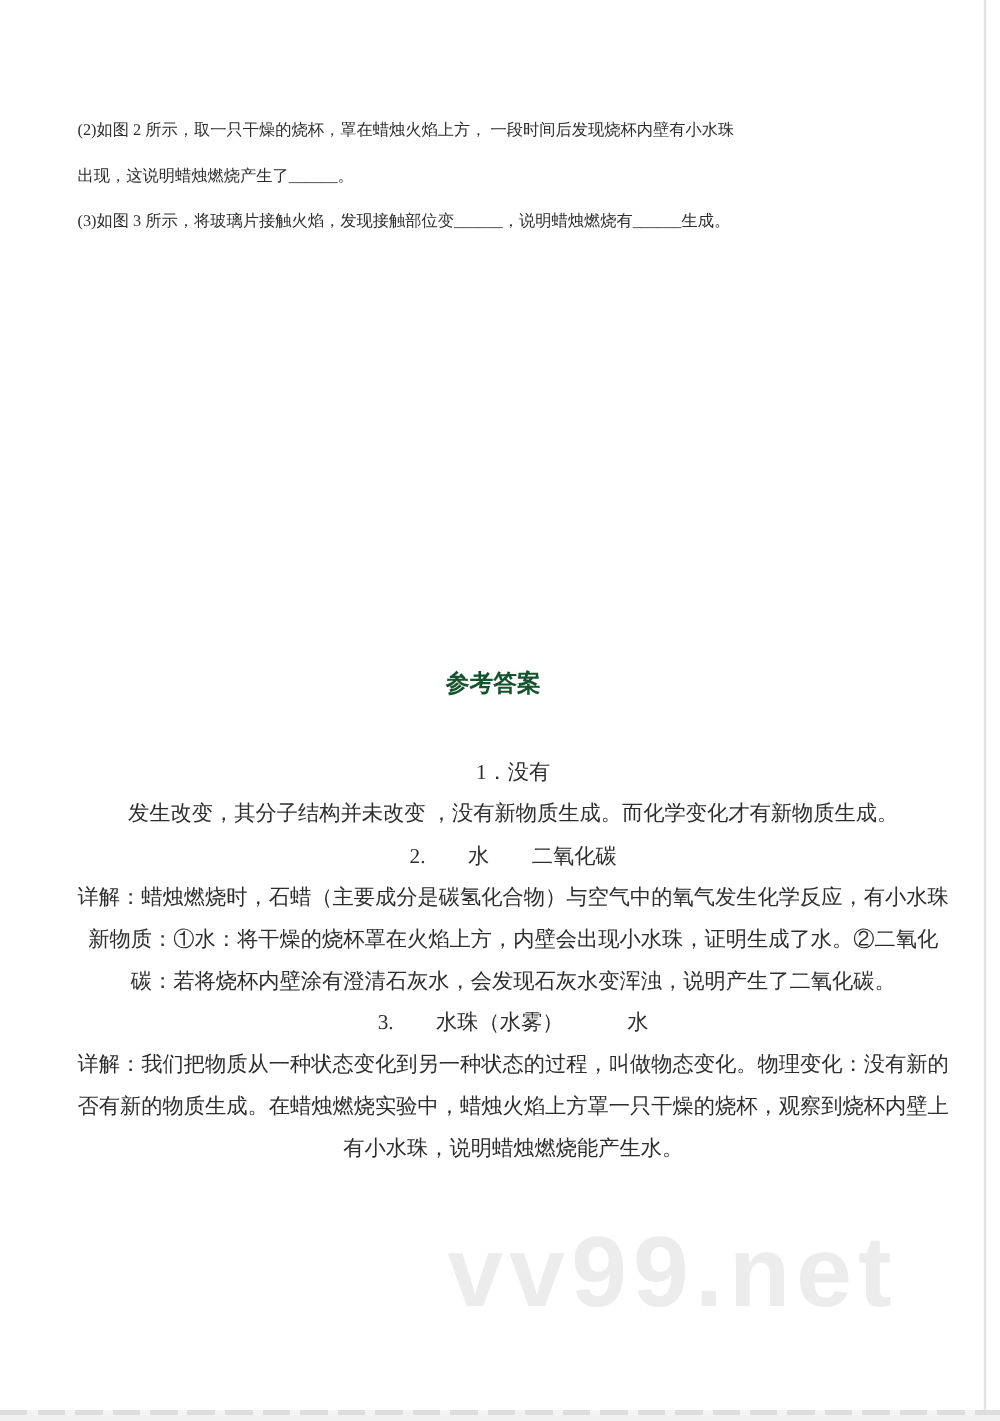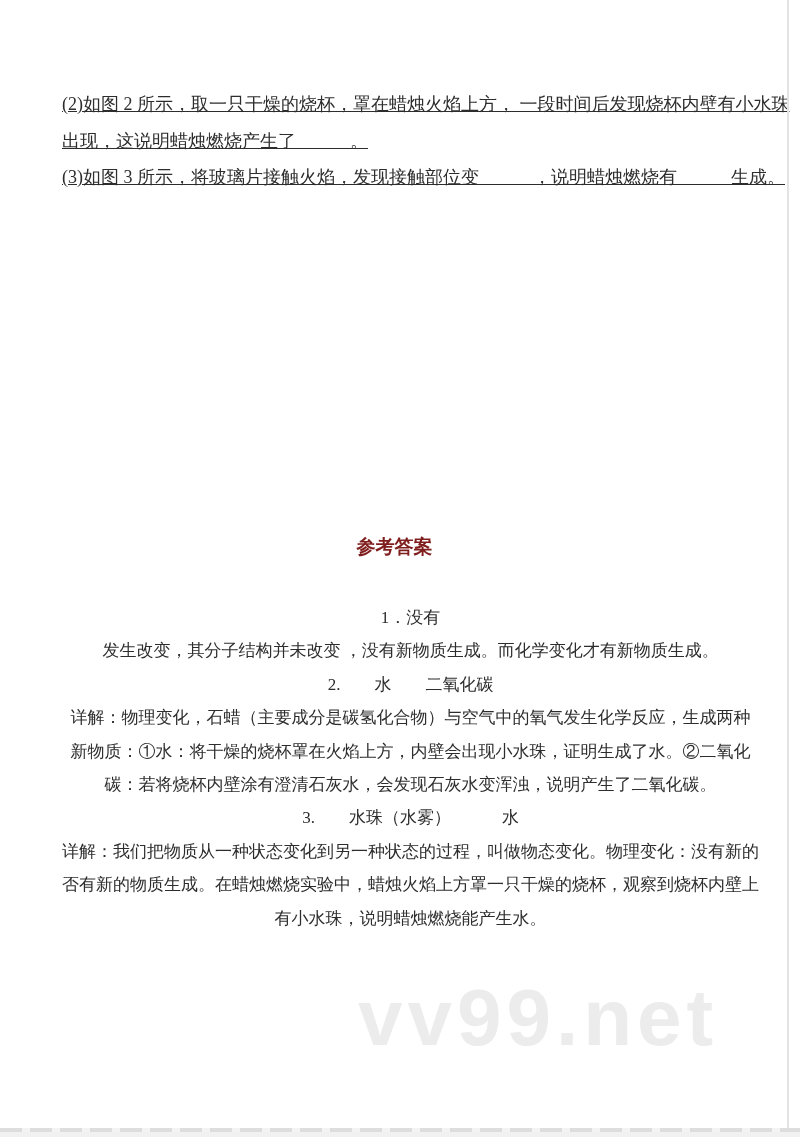--- a/index.html
+++ b/index.html
@@ -3,28 +3,28 @@
 <meta charset="utf-8">
 <style>
   html,body { margin:0; padding:0; background:#ffffff; }
   .page {
     position:relative; width:800px; height:1137px;
     background:#ffffff; overflow:hidden;
     font-family:"Liberation Serif","DejaVu Serif",serif;
     color:#2d2d2d;
   }
   
-  .questions { position:absolute; top:86px; left:62px; font-size:18px;text-decoration:underline; }
+  .questions { position:absolute; top:86px; left:62px; font-size:13px; }
   .questions .ln { height:36.5px; line-height:36.5px; white-space:pre; }
 
   
   .answers-heading {
     position:absolute; top:534px; left:0; width:789px;
     text-align:center; font-size:19px; font-weight:bold;
-    color:#7f1d1d; margin:0;
+    color:#14532d; margin:0;
   }
 
   
   .answers { position:absolute; top:601px; left:62px; font-size:17px; }
   .answers .ln { height:33.4px; line-height:33.4px; white-space:pre;text-align:center; }
 
   
   .watermark {
     position:absolute; top:978px; left:358px;
     font-family:"Liberation Sans","DejaVu Sans",sans-serif;
@@ -62,21 +62,21 @@
     <div class="ln">(3)如图 3 所示，将玻璃片接触火焰，发现接触部位变______，说明蜡烛燃烧有______生成。</div>
   </section>
 
   <h2 class="answers-heading">参考答案</h2>
 
   <section class="answers">
     <div class="ln">1．没有</div>
     <div class="ln">发生改变，其分子结构并未改变 ，没有新物质生成。而化学变化才有新物质生成。</div>
 
     <div class="ln">2.　　水　　二氧化碳</div>
-    <div class="ln">详解：物理变化，石蜡（主要成分是碳氢化合物）与空气中的氧气发生化学反应，生成两种</div>
+    <div class="ln">详解：蜡烛燃烧时，石蜡（主要成分是碳氢化合物）与空气中的氧气发生化学反应，有小水珠</div>
     <div class="ln">新物质：①水：将干燥的烧杯罩在火焰上方，内壁会出现小水珠，证明生成了水。②二氧化</div>
     <div class="ln">碳：若将烧杯内壁涂有澄清石灰水，会发现石灰水变浑浊，说明产生了二氧化碳。</div>
 
     <div class="ln">3.　　水珠（水雾）　　　水</div>
     <div class="ln">详解：我们把物质从一种状态变化到另一种状态的过程，叫做物态变化。物理变化：没有新的</div>
     <div class="ln">否有新的物质生成。在蜡烛燃烧实验中，蜡烛火焰上方罩一只干燥的烧杯，观察到烧杯内壁上</div>
     <div class="ln">有小水珠，说明蜡烛燃烧能产生水。</div>
 
   </section>
 

